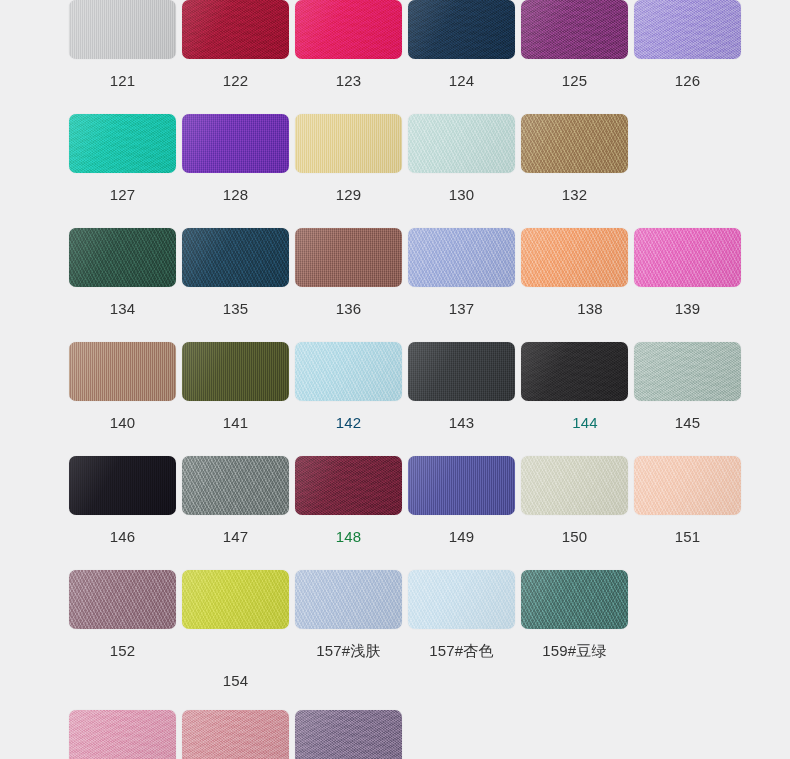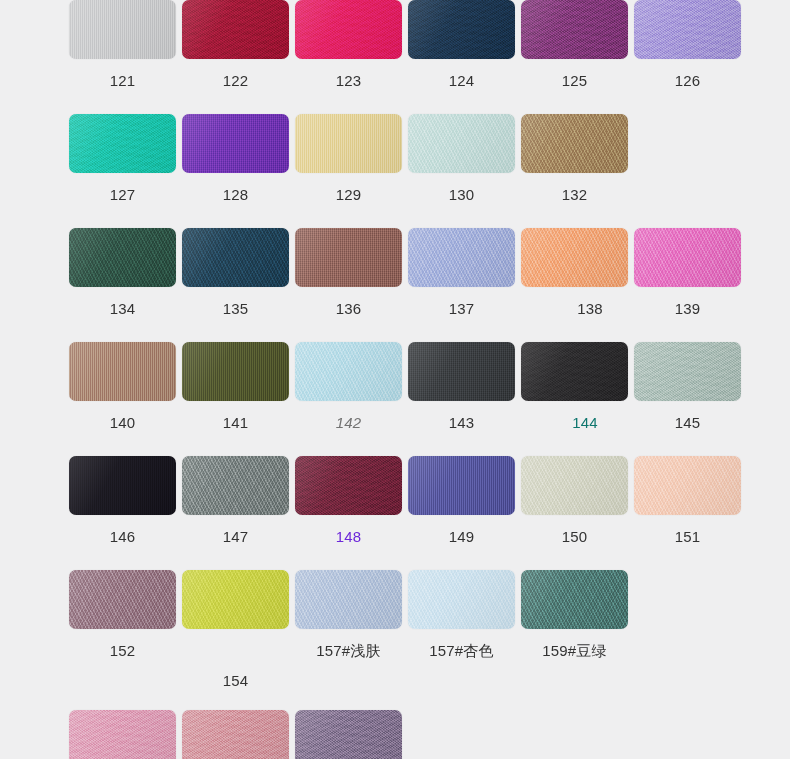--- a/index.html
+++ b/index.html
@@ -259,21 +259,21 @@
           <div class="tex weave-v"></div>
           <div class="sheen"></div>
         </div>
         <div class="swatch-label" style="color: rgb(51, 51, 51);">141</div>
       </div>
       <div class="swatch-cell">
         <div class="swatch-chip" style="background: rgb(185, 221, 232);">
           <div class="tex speckle"></div>
           <div class="sheen"></div>
         </div>
-        <div class="swatch-label" style="color: #737373; font-style: italic;">142</div>
+        <div class="swatch-label" style="color: #0c4a6e;">142</div>
       </div>
       <div class="swatch-cell">
         <div class="swatch-chip" style="background: rgb(52, 55, 58);">
           <div class="tex weave-cross"></div>
           <div class="sheen"></div>
         </div>
         <div class="swatch-label" style="color: rgb(51, 51, 51);">143</div>
       </div>
       <div class="swatch-cell">
         <div class="swatch-chip" style="background: rgb(38, 37, 39);">
@@ -304,21 +304,21 @@
           <div class="tex speckle"></div>
           <div class="sheen"></div>
         </div>
         <div class="swatch-label" style="color: rgb(51, 51, 51);">147</div>
       </div>
       <div class="swatch-cell">
         <div class="swatch-chip" style="background: rgb(109, 31, 54);">
           <div class="tex grain"></div>
           <div class="sheen"></div>
         </div>
-        <div class="swatch-label" style="color: #6d28d9;">148</div>
+        <div class="swatch-label" style="color: #15803d;">148</div>
       </div>
       <div class="swatch-cell">
         <div class="swatch-chip" style="background: rgb(80, 81, 155);">
           <div class="tex weave-v"></div>
           <div class="sheen"></div>
         </div>
         <div class="swatch-label" style="color: rgb(51, 51, 51);">149</div>
       </div>
       <div class="swatch-cell">
         <div class="swatch-chip" style="background: rgb(214, 215, 199);">

